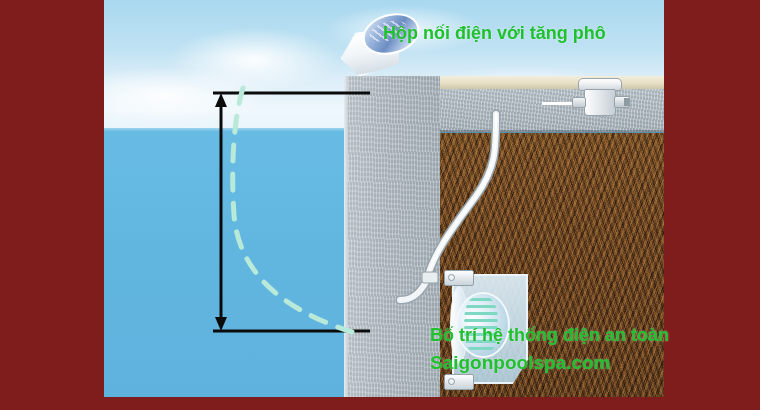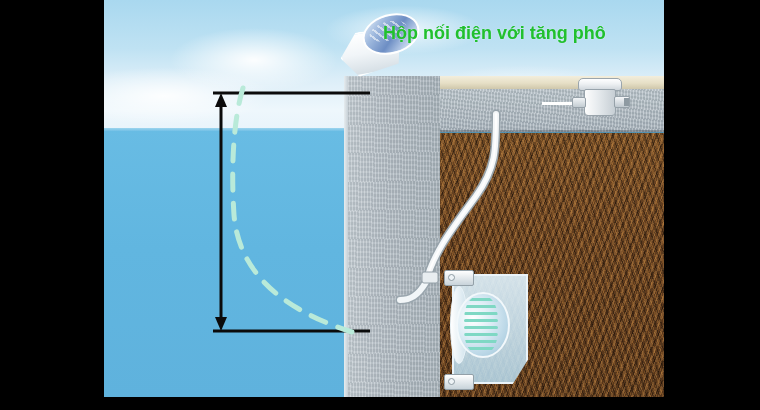--- a/index.html
+++ b/index.html
@@ -1,17 +1,17 @@
 <!DOCTYPE html>
 <html><head>
 <meta charset="utf-8">
 <style>
   html,body{margin:0;padding:0;background:#ffffff;}
   body{width:760px;height:410px;overflow:hidden;font-family:"Liberation Sans",sans-serif;}
-  #stage{position:relative;width:760px;height:410px;background:#000000;}
+  #stage{position:relative;width:760px;height:410px;background:#7f1d1d;}
 
   
   .scene{position:absolute;left:104px;top:0;width:560px;height:397px;overflow:hidden;}
 
   
   .sky{position:absolute;left:0;top:0;width:560px;height:128px;
        background:
          radial-gradient(ellipse 120px 46px at 150px 60px, rgba(255,255,255,.95) 0%, rgba(255,255,255,0) 70%),
          radial-gradient(ellipse 150px 40px at 60px 96px, rgba(255,255,255,.92) 0%, rgba(255,255,255,0) 72%),
          radial-gradient(ellipse 110px 34px at 300px 30px, rgba(255,255,255,.75) 0%, rgba(255,255,255,0) 72%),
@@ -194,14 +194,16 @@
     <line x1="213" y1="331" x2="370" y2="331" stroke="#0b0b0b" stroke-width="3"></line>
 
     <line x1="221" y1="99" x2="221" y2="325" stroke="#0b0b0b" stroke-width="3"></line>
     <polygon points="221,93 215,107 227,107" fill="#0b0b0b"></polygon>
     <polygon points="221,331 215,317 227,317" fill="#0b0b0b"></polygon>
 
     <path d="M243,88 C233,120 231,170 234,215 C238,262 268,305 352,332" fill="none" stroke="#b9ead9" stroke-width="5" stroke-linecap="round" stroke-dasharray="16 13"></path>
   </svg>
 
   <div class="lbl" id="label-top">Hộp nối điện với tăng phô</div>
+  <div class="lbl" id="label-bottom1">Bố trí hệ thống điện an toàn</div>
+  <div class="lbl" id="label-bottom2">Saigonpoolspa.com</div>
 
 </div>
 
 </body></html>

